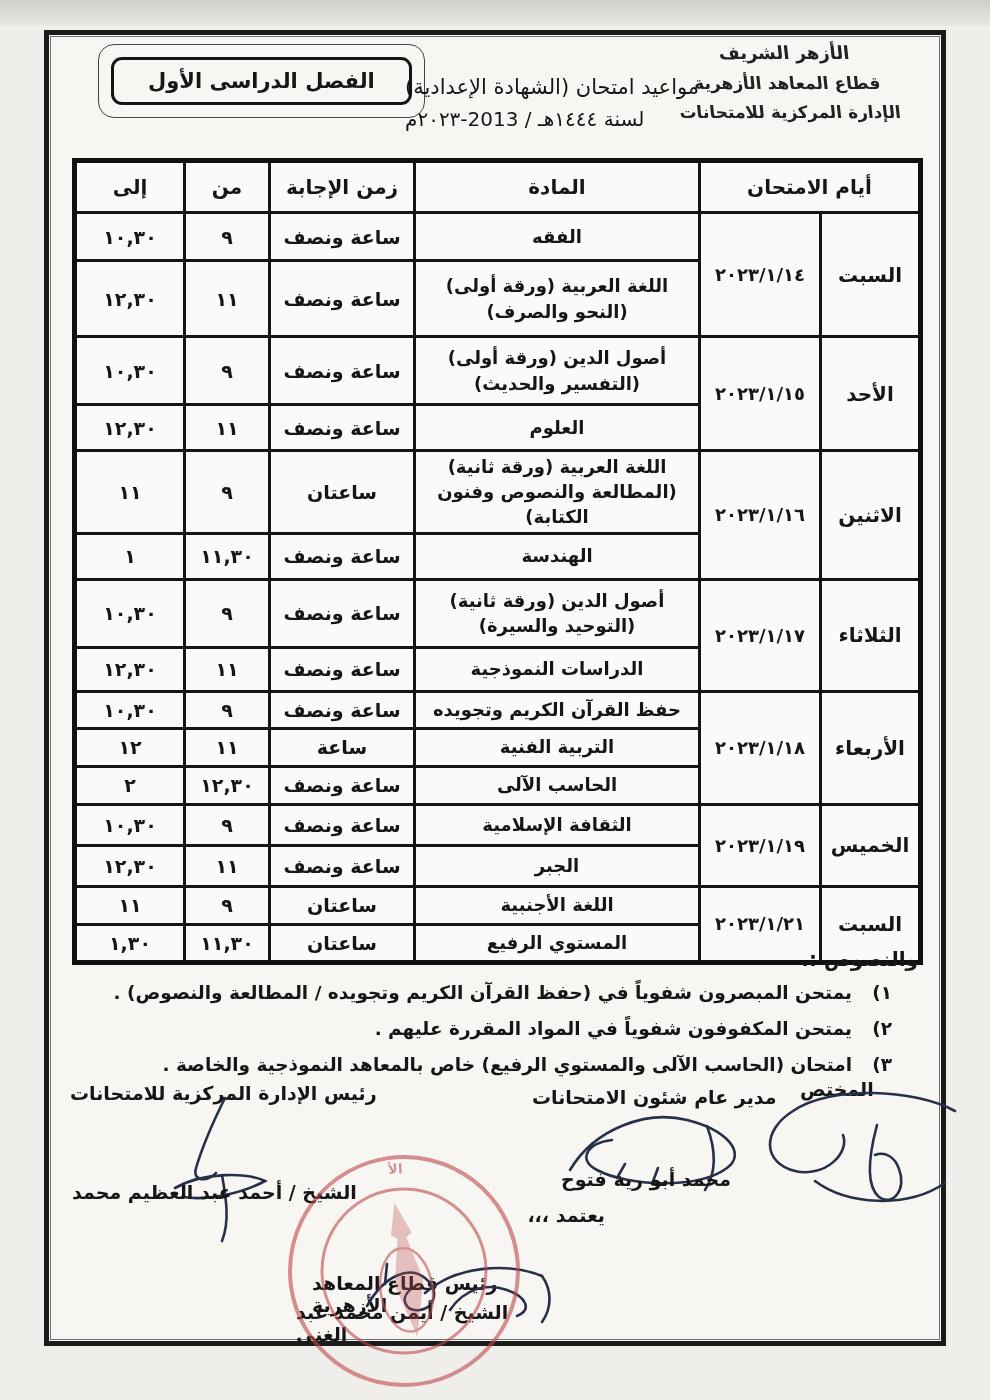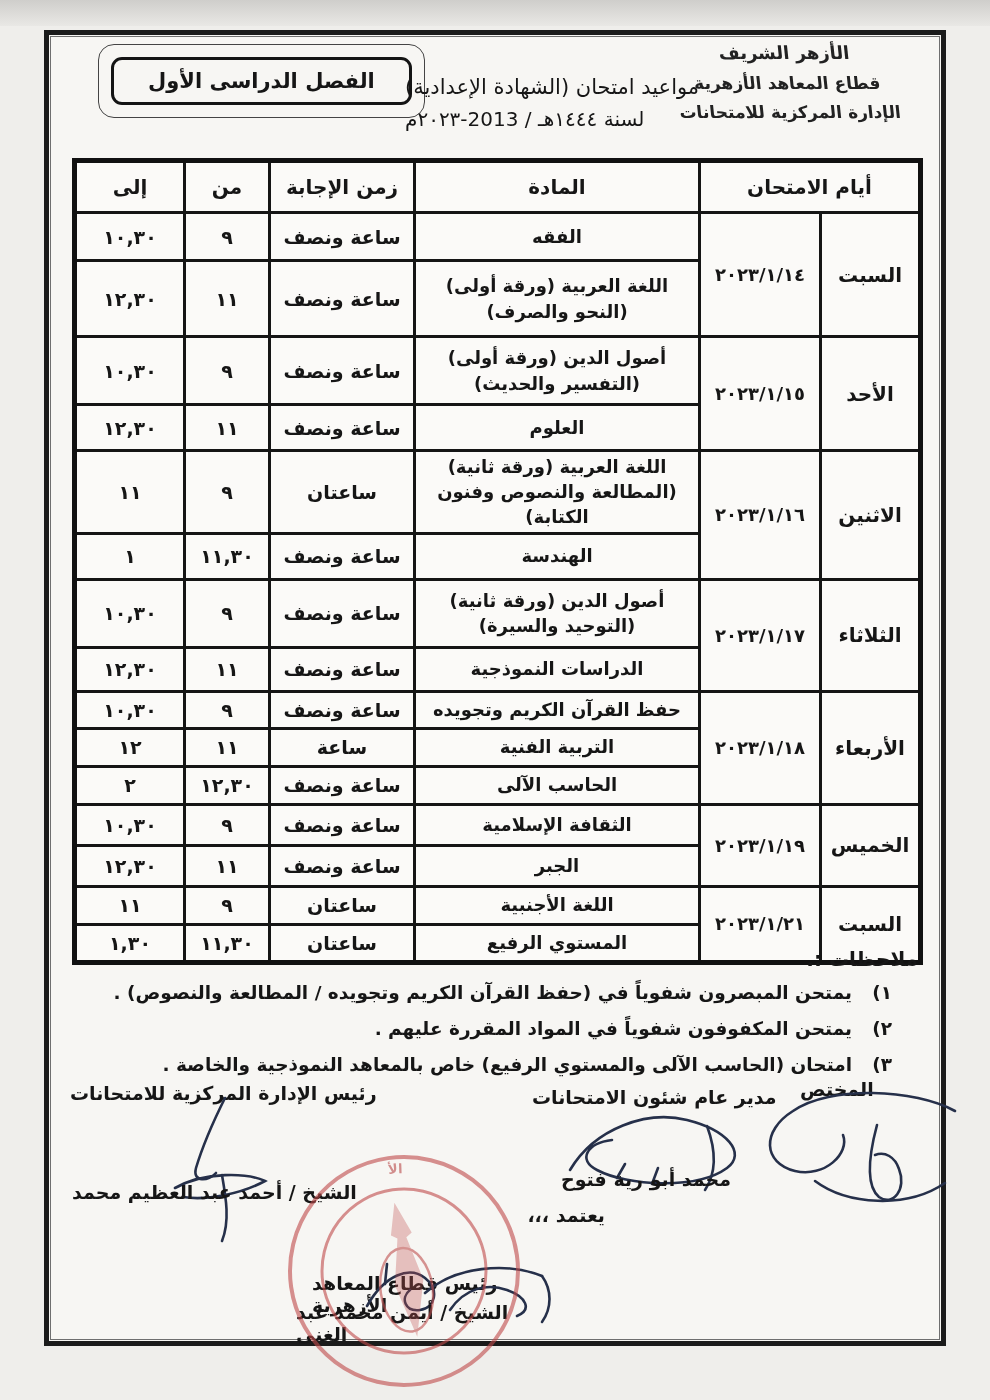--- a/index.html
+++ b/index.html
@@ -263,21 +263,21 @@
       <tr style="height:38px;">
         <td class="c-subj">المستوي الرفيع</td>
         <td class="c-dur">ساعتان</td>
         <td class="c-num">١١,٣٠</td>
         <td class="c-num">١,٣٠</td>
       </tr>
     </tbody>
   </table>
 
   <div class="notes">
-    <div class="notes-title">ملاحظات :.</div>
+    <div class="notes-title">والنصوص :.</div>
     <div class="note-item">
       <span class="note-num">١)</span>
       <span>يمتحن المبصرون شفوياً في (حفظ القرآن الكريم وتجويده / المطالعة والنصوص) .</span>
     </div>
     <div class="note-item">
       <span class="note-num">٢)</span>
       <span>يمتحن المكفوفون شفوياً في المواد المقررة عليهم .</span>
     </div>
     <div class="note-item">
       <span class="note-num">٣)</span>

